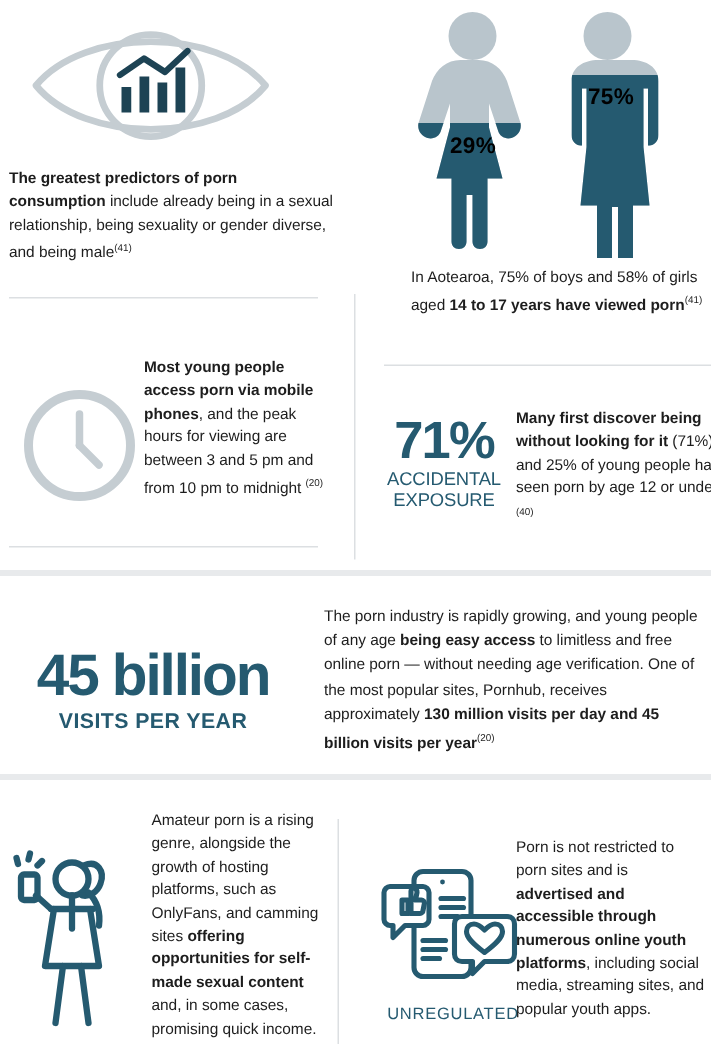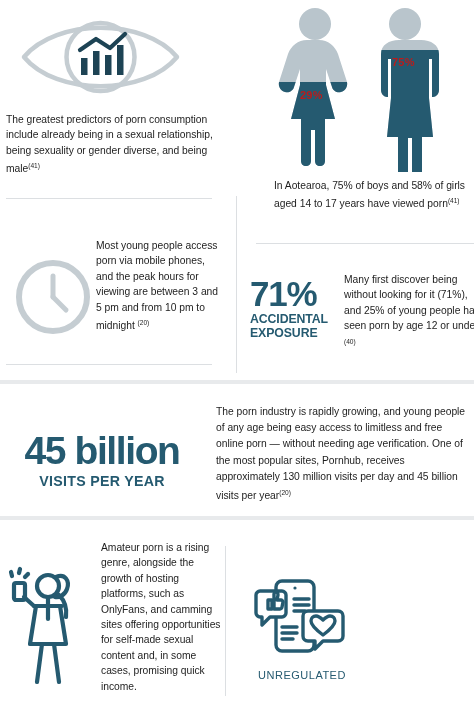--- a/index.html
+++ b/index.html
@@ -18,21 +18,21 @@
 
   
   .block { position: absolute; }
 
   .body-text {
     font-size: 10.3px;
     line-height: 15.4px;
     color: #1d1d1d;
     letter-spacing: -0.02px;
   }
-  .body-text b { font-weight: normal; }
+  .body-text b { font-weight: bold; }
 
   .sup {
     font-size: 6.6px;
     vertical-align: super;
     font-weight: normal;
   }
 
   
   .hr-thin {
     position: absolute;
@@ -55,43 +55,44 @@
   
   .eye-wrap { position: absolute; left: 18px; top: 8px; width: 165px; height: 98px; }
 
   
   .clock-wrap { position: absolute; left: 12px; top: 256px; width: 82px; height: 82px; }
 
   
   .people-wrap { position: absolute; left: 272px; top: 6px; width: 180px; height: 166px; }
   .pct-label {
     position: absolute;
-    color: #b91c1c;
-    font-weight: bold;
-    font-size: 11px;
+    color: #000000;
+    font-weight: bold;
+    font-size: 15px;
     letter-spacing: 0.2px;
   }
 
   
   .stat-71 {
     position: absolute;
     left: 250px;
     top: 276px;
     width: 92px;
+    text-align: center;
   }
   .stat-71-num {
     font-size: 35px;
     font-weight: bold;
     color: #255a70;
     line-height: 36px;
     letter-spacing: -1.2px;
   }
   .stat-71-cap {
     font-size: 12.3px;
-    font-weight: bold;
+    font-weight: normal;
     color: #255a70;
     line-height: 13.6px;
     letter-spacing: -0.1px;
     margin-top: 1px;
   }
 
   .stat-45 {
     position: absolute;
     left: -6px;
     top: 430px;
@@ -274,14 +275,17 @@
         <path d="M18 34 l0 -9 4 0 0 9 Z" fill="#ffffff"></path>
         <path d="M24 25 l0 9 6 0 c1 0 2 -1 2 -2 l1 -5 c0 -1 -1 -2 -2 -2 l-4 0 1 -5 c0 -2 -1 -3 -2 -3 -1 0 -2 1 -2 2 Z" fill="#ffffff"></path>
 
         <path d="M58 36 l30 0 c3 0 5 2 5 5 l0 20 c0 3-2 5-5 5 l-15 0 -8 8 0-8 -7 0 c-3 0-5-2-5-5 l0-20 c0-3 2-5 5-5 Z" fill="#ffffff"></path>
         <path d="M73 60 c-8 -6 -12 -10 -12 -14 0 -3 2 -5 5 -5 2 0 5 2 7 4 2 -2 5 -4 7 -4 3 0 5 2 5 5 0 4 -4 8 -12 14 Z" fill="#ffffff"></path>
       </g>
     </svg>
     <div class="unreg-cap">UNREGULATED</div>
   </div>
 
+  <div class="block body-text" style="left:344px; top:558px; width:126px;">
+    <span>Porn is not restricted to porn sites and is </span><b>advertised and accessible through numerous online youth platforms</b><span>, including social media, streaming sites, and popular youth apps.</span>
+  </div>
 
 </div>
 
 </body></html>

